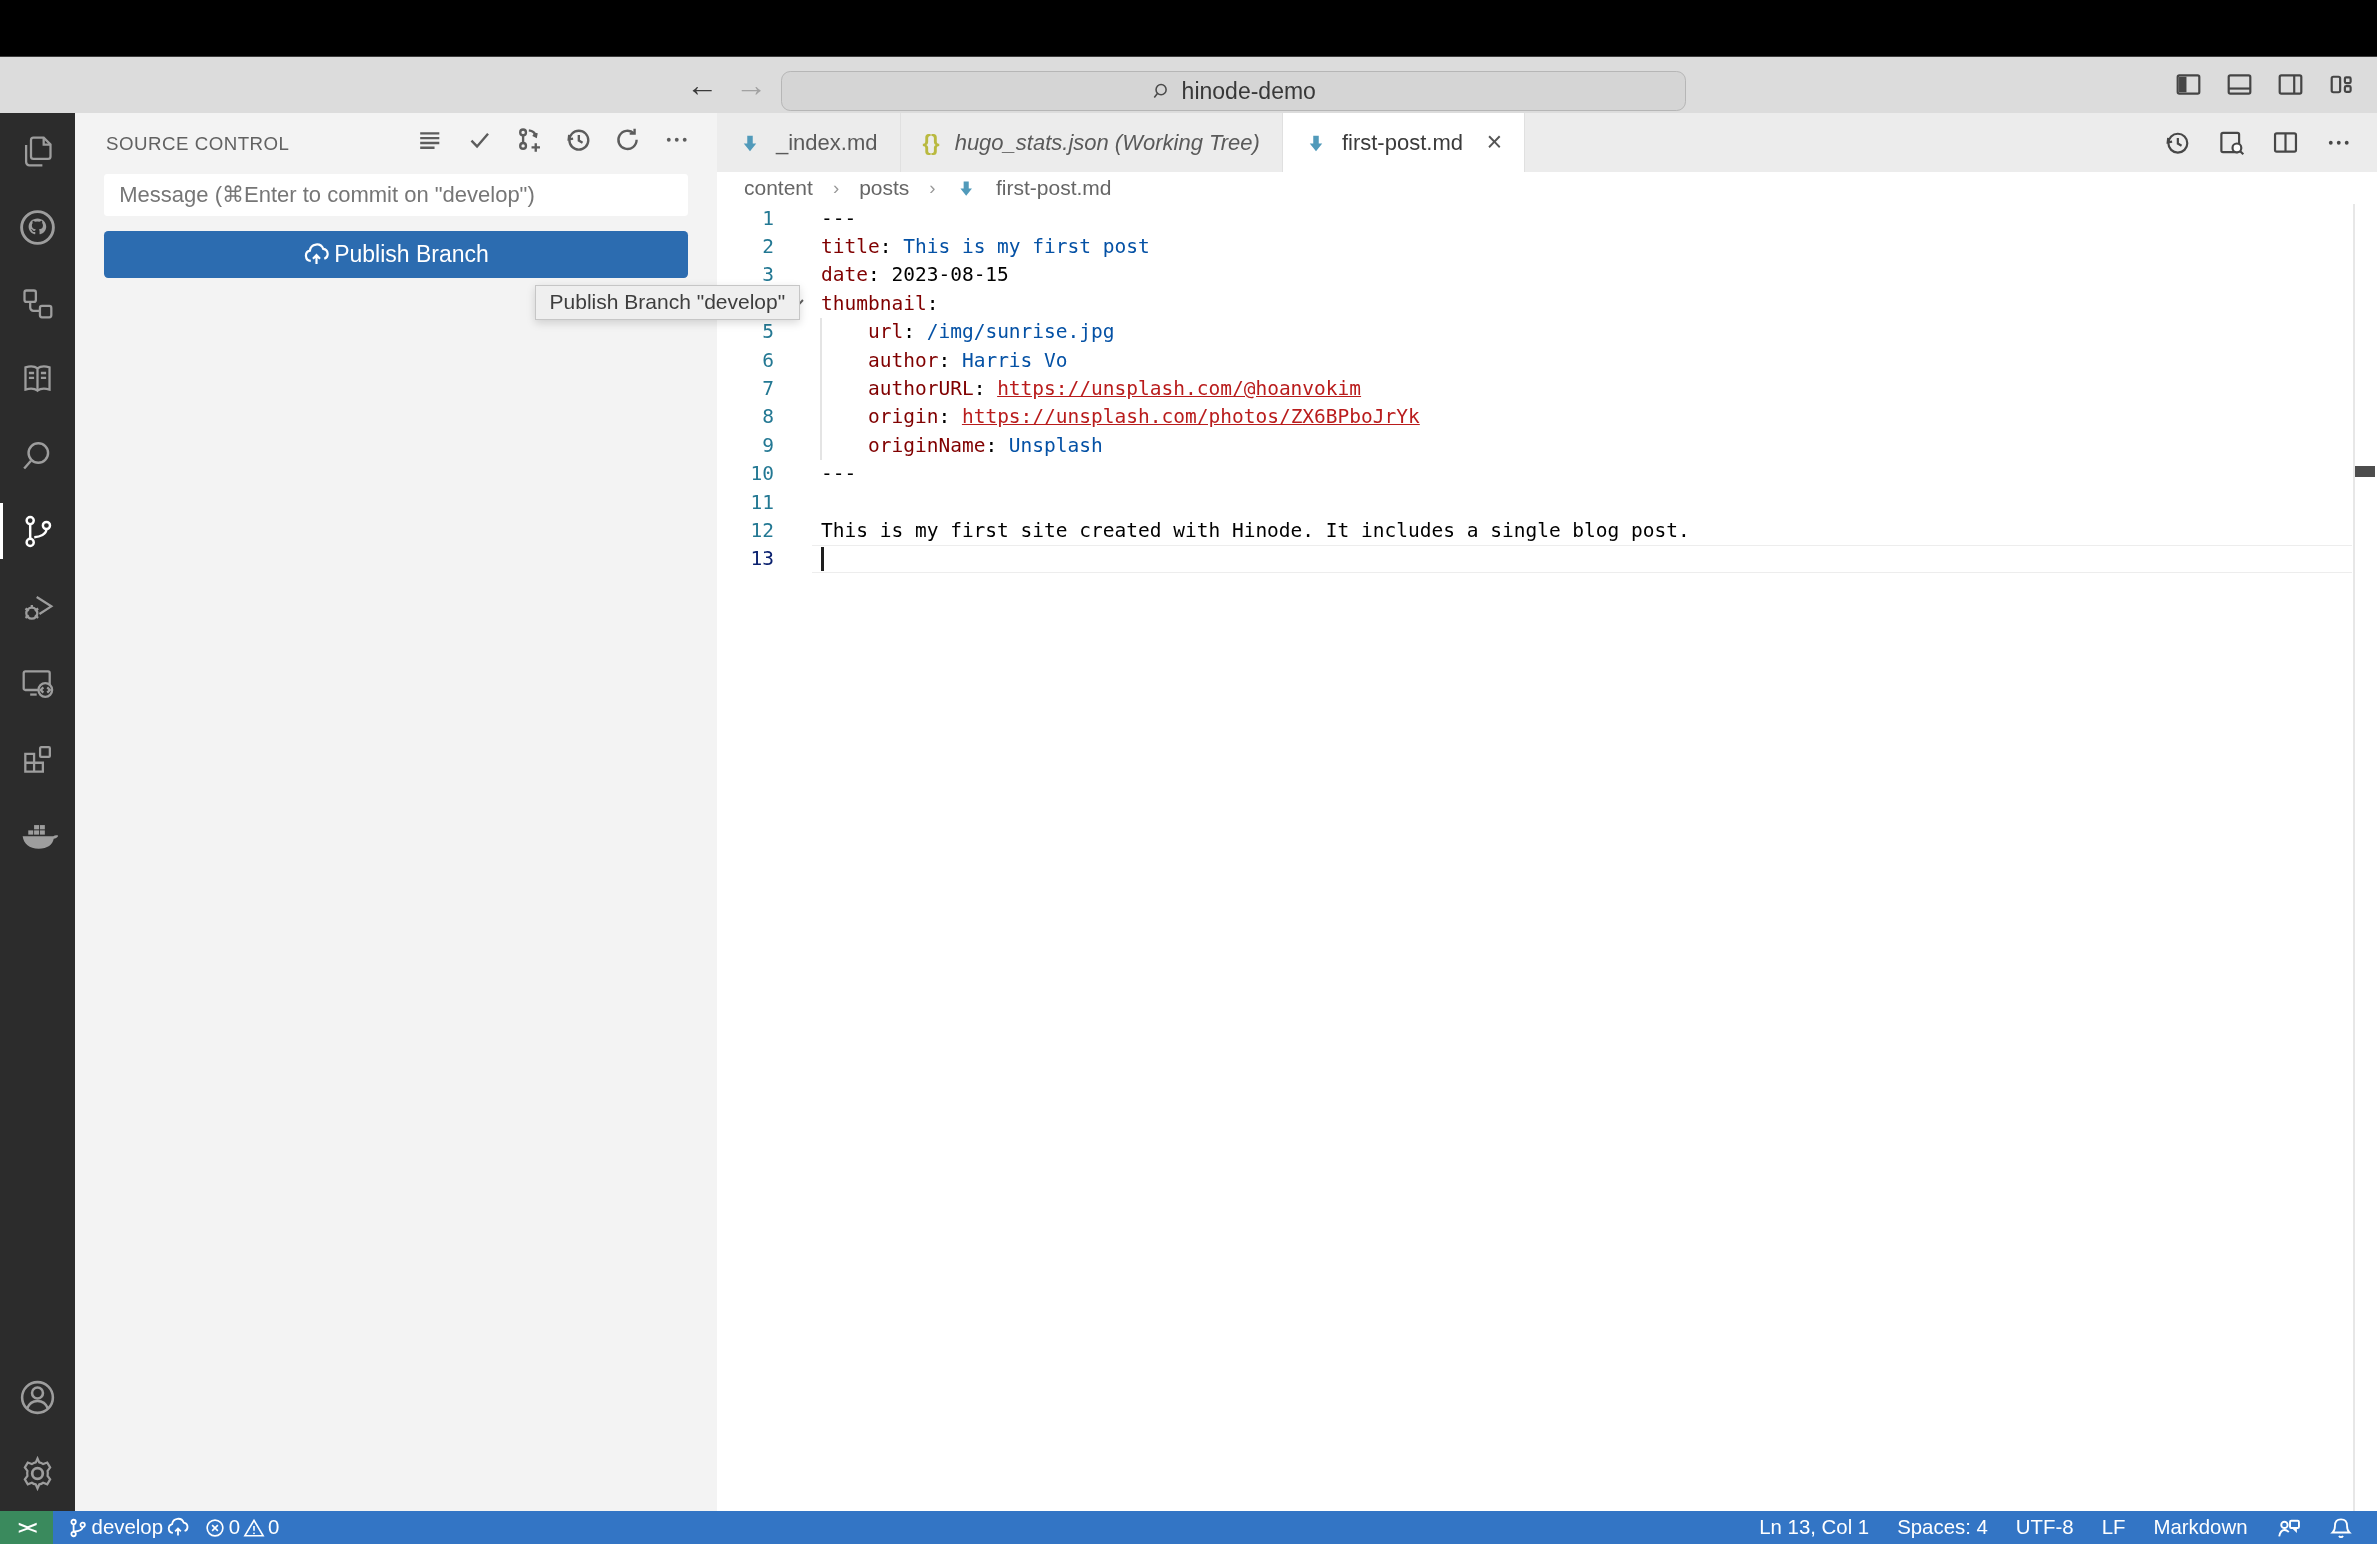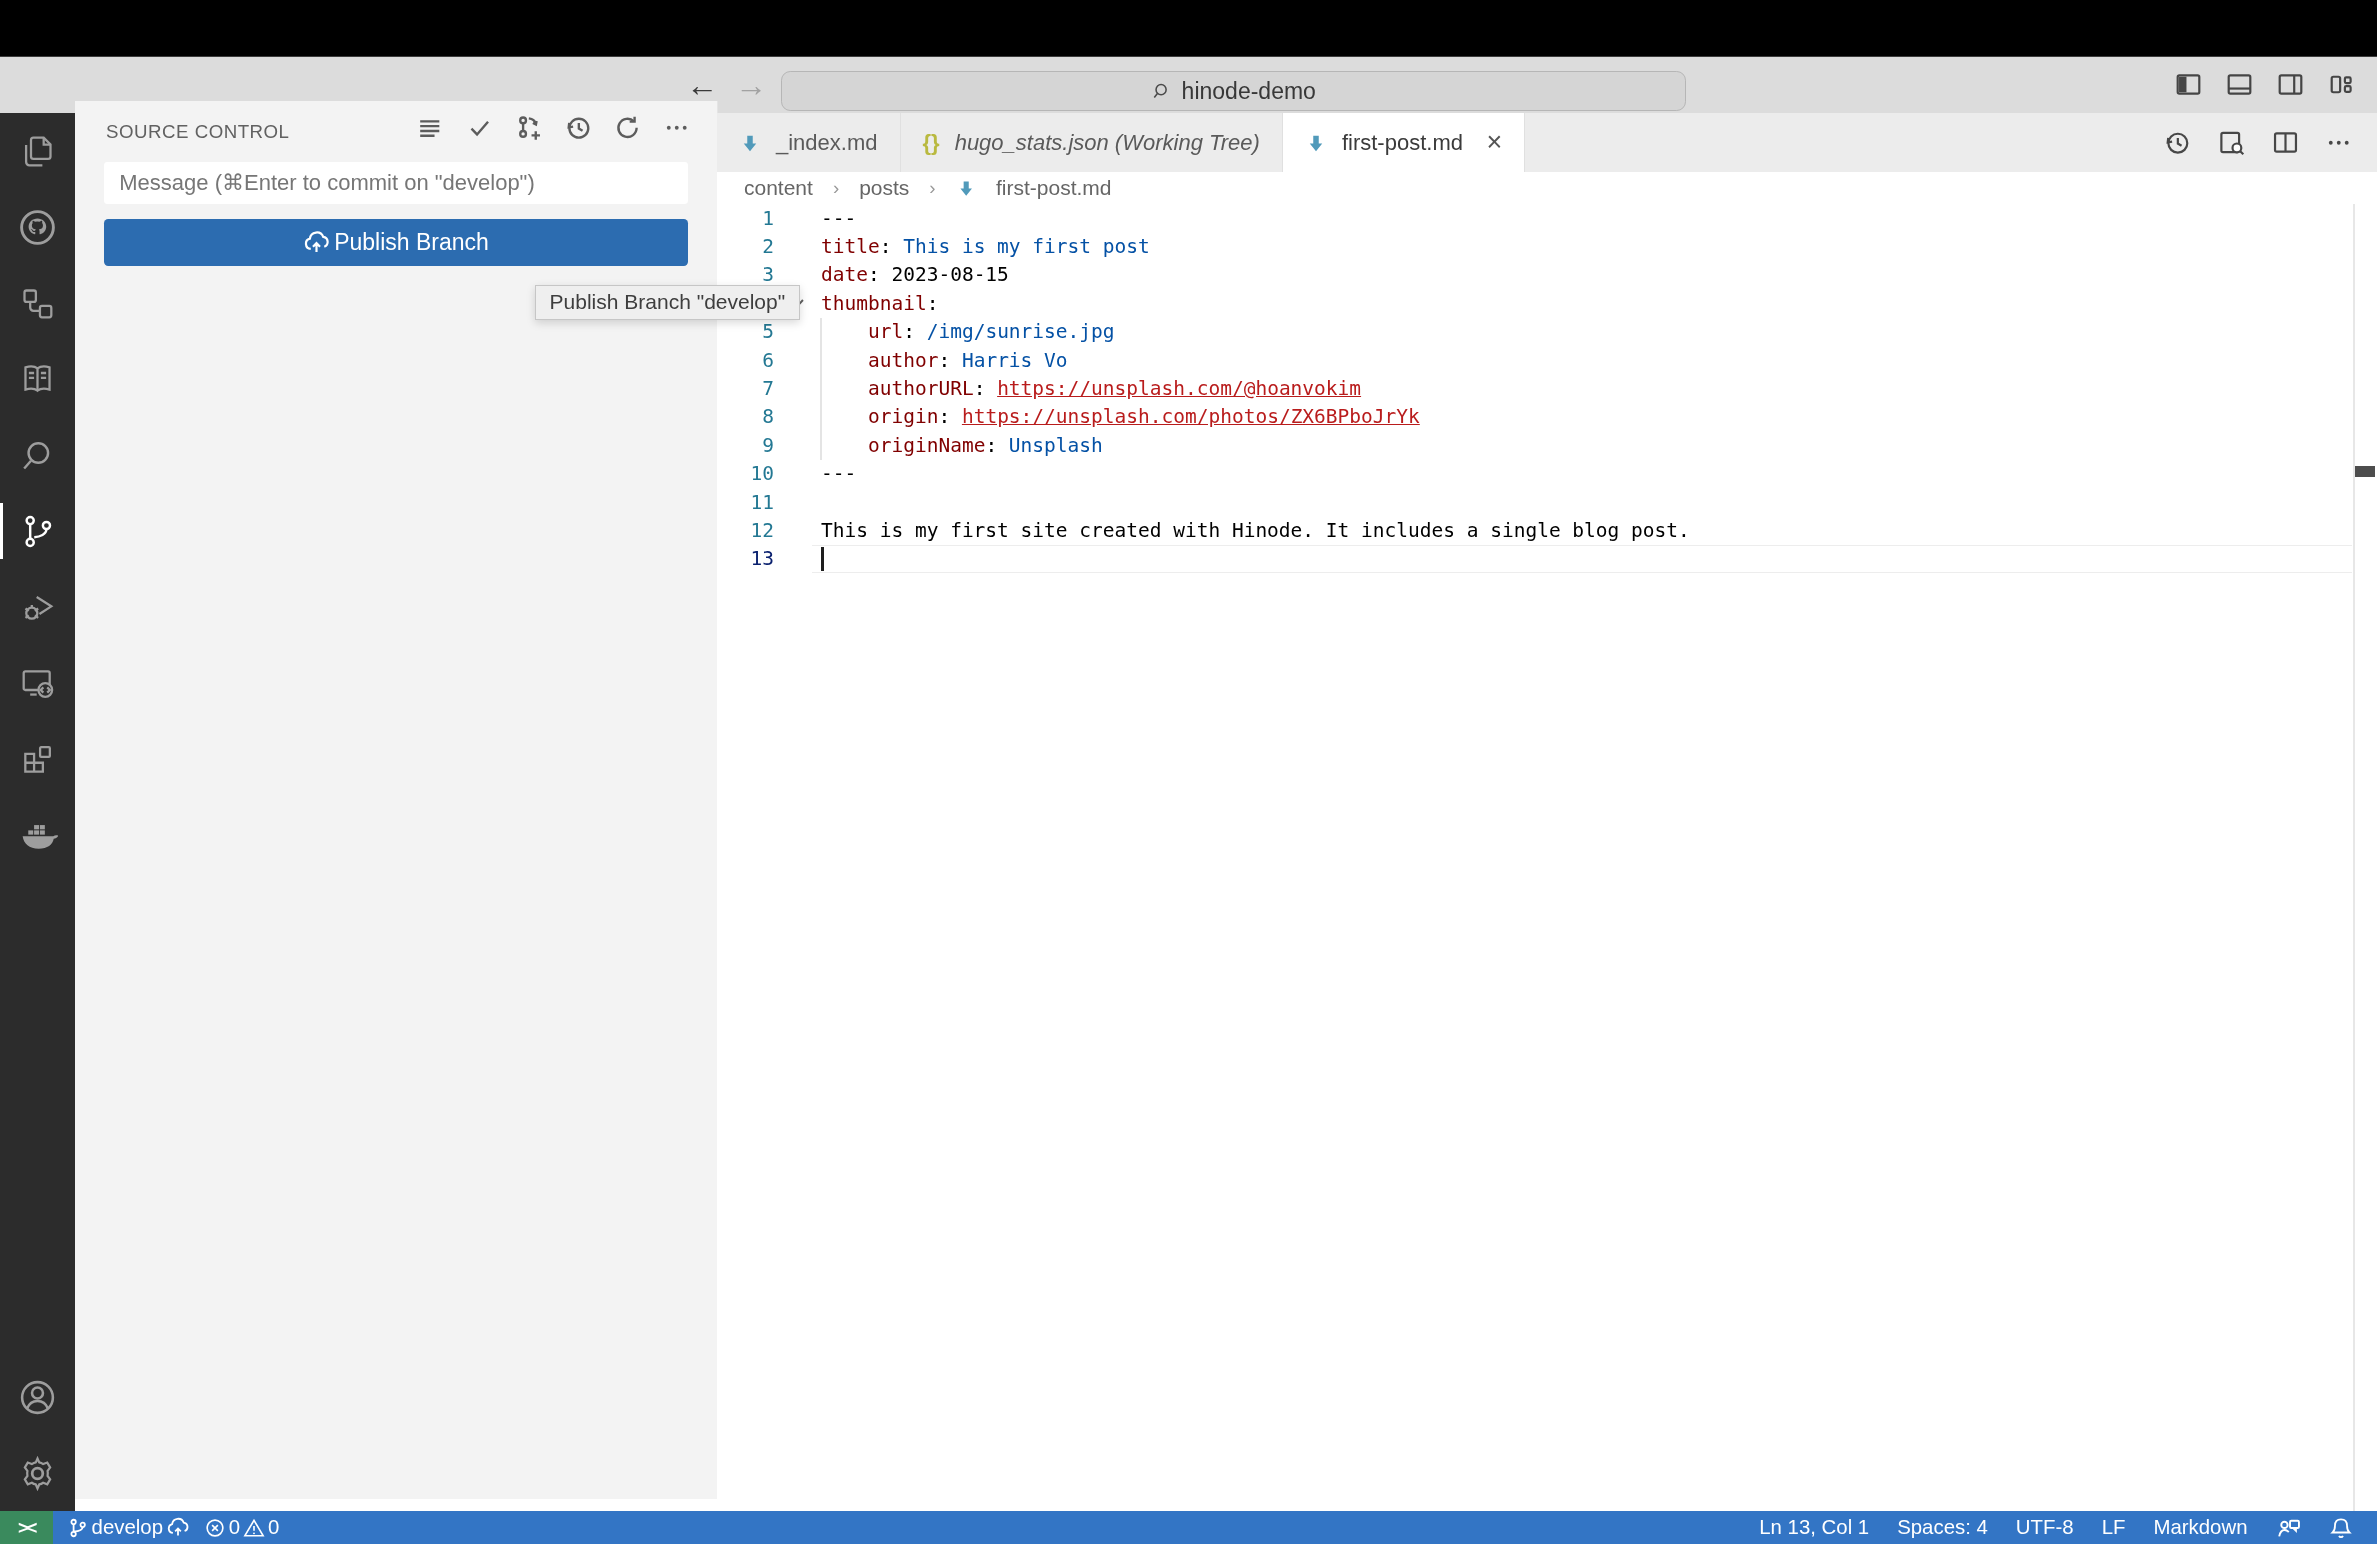--- a/index.html
+++ b/index.html
@@ -21,21 +21,21 @@
   .tb-icons { position:absolute; right:22px; top:13.6px; display:flex; gap:24px; align-items:center; }
 
   
   .activity-bar { position:absolute; left:0; top:113px; width:75px; height:1398px;
                   background:#2c2c2c; display:flex; flex-direction:column; }
   .ab-item { position:relative; width:75px; height:76px; display:flex; align-items:center; justify-content:center; cursor:pointer; }
   .ab-item.active::before { content:""; position:absolute; left:0; top:10.2px; bottom:10.2px; width:3.4px; background:#fff; }
   .ab-spacer { flex:1; }
 
   
-  .sidebar { position:absolute; left:75px; top:101px; width:643px; height:1398px;
+  .sidebar { position:absolute; left:75px; top:113px; width:643px; height:1398px;
              background:#f3f3f3; border-right:1.7px solid #e4e4e4; }
   .sc-header { position:absolute; left:31px; top:20.4px; font-size:18.7px; letter-spacing:0.5px; color:#616161; }
   .sc-toolbar { position:absolute; right:25.5px; top:12px; display:flex; gap:20.4px; align-items:center; }
   .sc-toolbar .ticon { width:29px; height:29px; display:flex; align-items:center; justify-content:center; cursor:pointer; }
   .msg-input { position:absolute; left:29px; top:61px; width:584px; height:42px; background:#fff;
                border:none; border-radius:3.4px; padding:0 15.3px; font-size:22px;
                font-family:"Liberation Sans", sans-serif; color:#8b5cf6; }
   .msg-input::placeholder { color:#767676; }
   .publish-btn { position:absolute; left:29px; top:118px; width:584px; height:47px; background:#2c6cb0;
                  border:none; border-radius:4.2px; color:#fff; font-size:23px;

